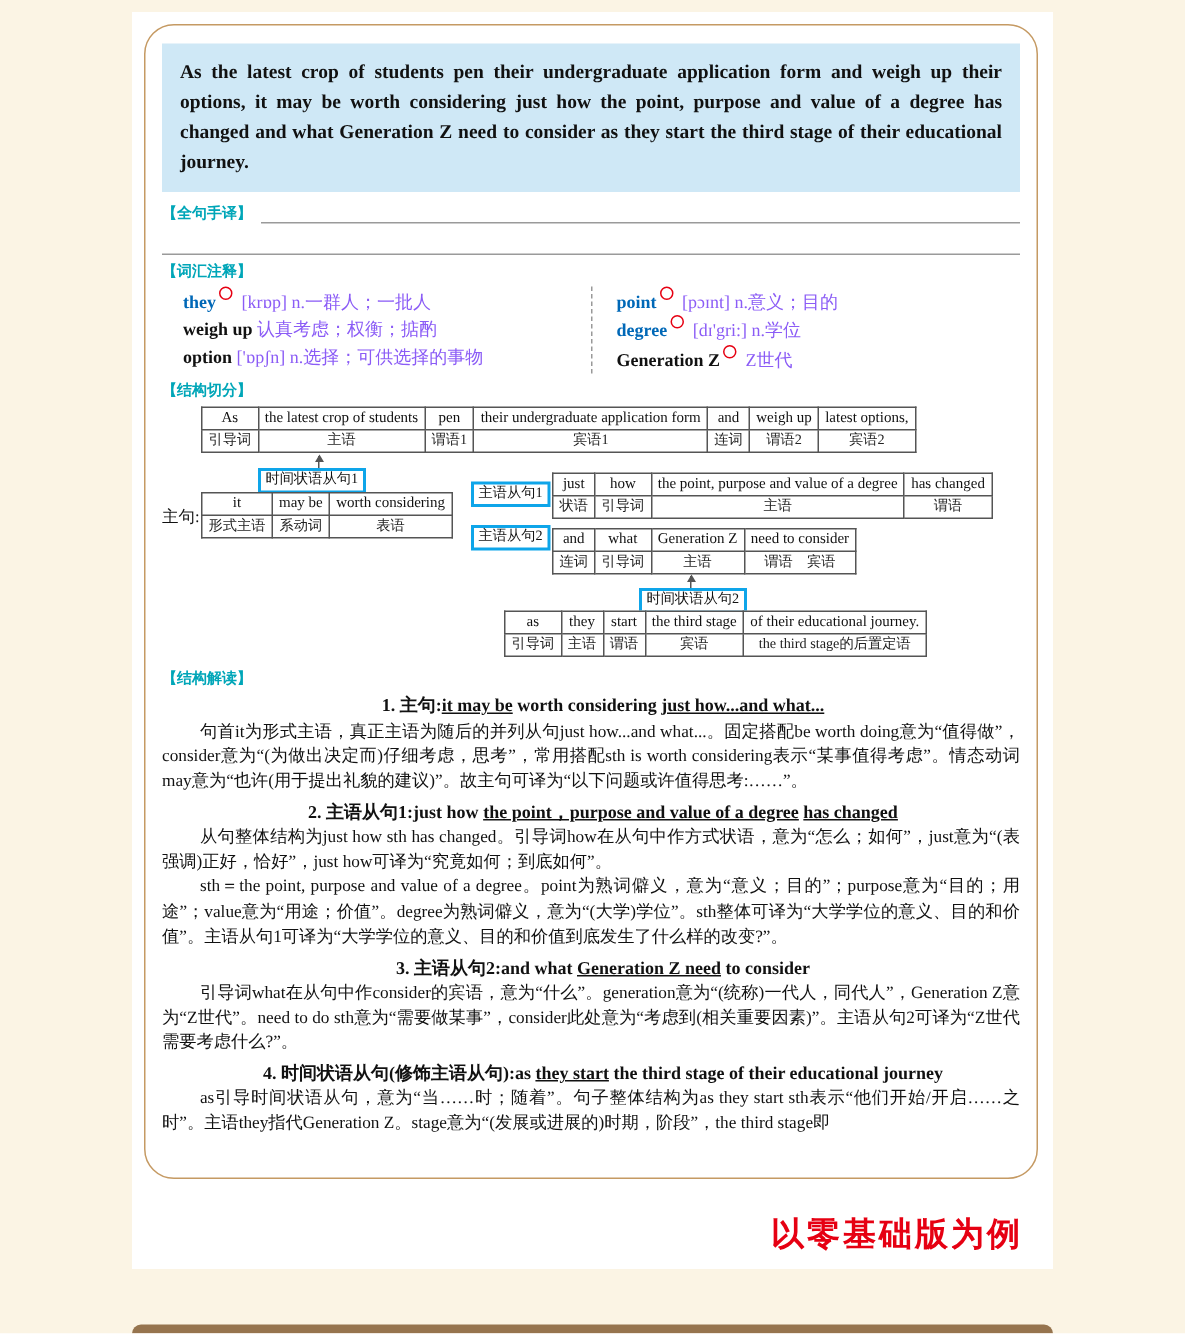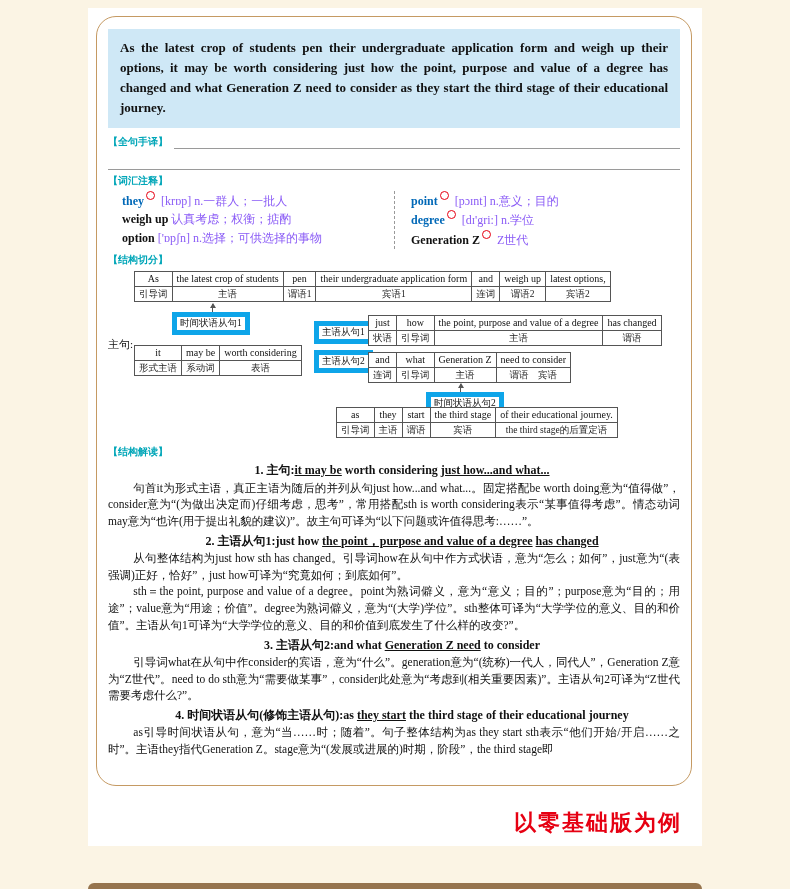--- a/index.html
+++ b/index.html
@@ -30,21 +30,21 @@
   .vword.blue{color:#0068b7;}
   .badge{display:inline-block;width:7px;height:7px;border:1px solid #e60012;border-radius:50%;vertical-align:super;margin:0 3px 0 2px;}
   .vdetail{color:#8b5cf6;}
 
   
   .diagram{position:relative;height:170px;margin-top:4px;font-size:10px;}
   .tbl{position:absolute;display:table;border-collapse:collapse;background:#fff;}
   .trow{display:table-row;}
   .tcell{display:table-cell;border:1px solid #555;padding:0 4px;text-align:center;font-size:10px;line-height:14px;white-space:nowrap;color:#111;}
   .tcell.lab{font-size:9.5px;color:#222;}
-  .tag{position:absolute;border:5px solid #0ea5e9;background:#fff;font-size:9.5px;line-height:13px;padding:0 3px;white-space:nowrap;color:#111;}
+  .tag{position:absolute;border:2px solid #0ea5e9;background:#fff;font-size:9.5px;line-height:13px;padding:0 3px;white-space:nowrap;color:#111;}
   .uarrow{position:absolute;width:0;border-left:1px solid #555;}
   .uarrow:before{content:"";position:absolute;top:-1px;left:-3px;width:0;height:0;border-left:3px solid transparent;border-right:3px solid transparent;border-bottom:5px solid #555;}
   .mainlabel{position:absolute;font-size:11px;color:#111;}
 
   
   .aitem{margin-top:3px;}
   .ahead{margin:0 0 0 16px;font-size:12px;font-weight:bold;color:#111;line-height:1.45;text-align:center;}
   .ahead .en{font-weight:bold;}
   .u{text-decoration:underline;}
   .abody{margin:0;font-size:11.5px;line-height:1.45;color:#111;text-align:justify;text-indent:2.2em;}
@@ -129,21 +129,21 @@
               <span class="tcell lab">谓语2</span>
               <span class="tcell lab">宾语2</span>
             </div>
           </div>
 
           <div class="uarrow" style="left:104px;top:33px;height:8px;"></div>
           <div class="tag" style="left:64px;top:41px;">时间状语从句1</div>
 
           <div class="mainlabel" style="left:0;top:66px;">主句:</div>
 
-          <div class="tbl" style="left:26px;top:74px;">
+          <div class="tbl" style="left:26px;top:57px;">
             <div class="trow">
               <span class="tcell">it</span>
               <span class="tcell">may be</span>
               <span class="tcell">worth considering</span>
             </div>
             <div class="trow">
               <span class="tcell lab">形式主语</span>
               <span class="tcell lab">系动词</span>
               <span class="tcell lab">表语</span>
             </div>

